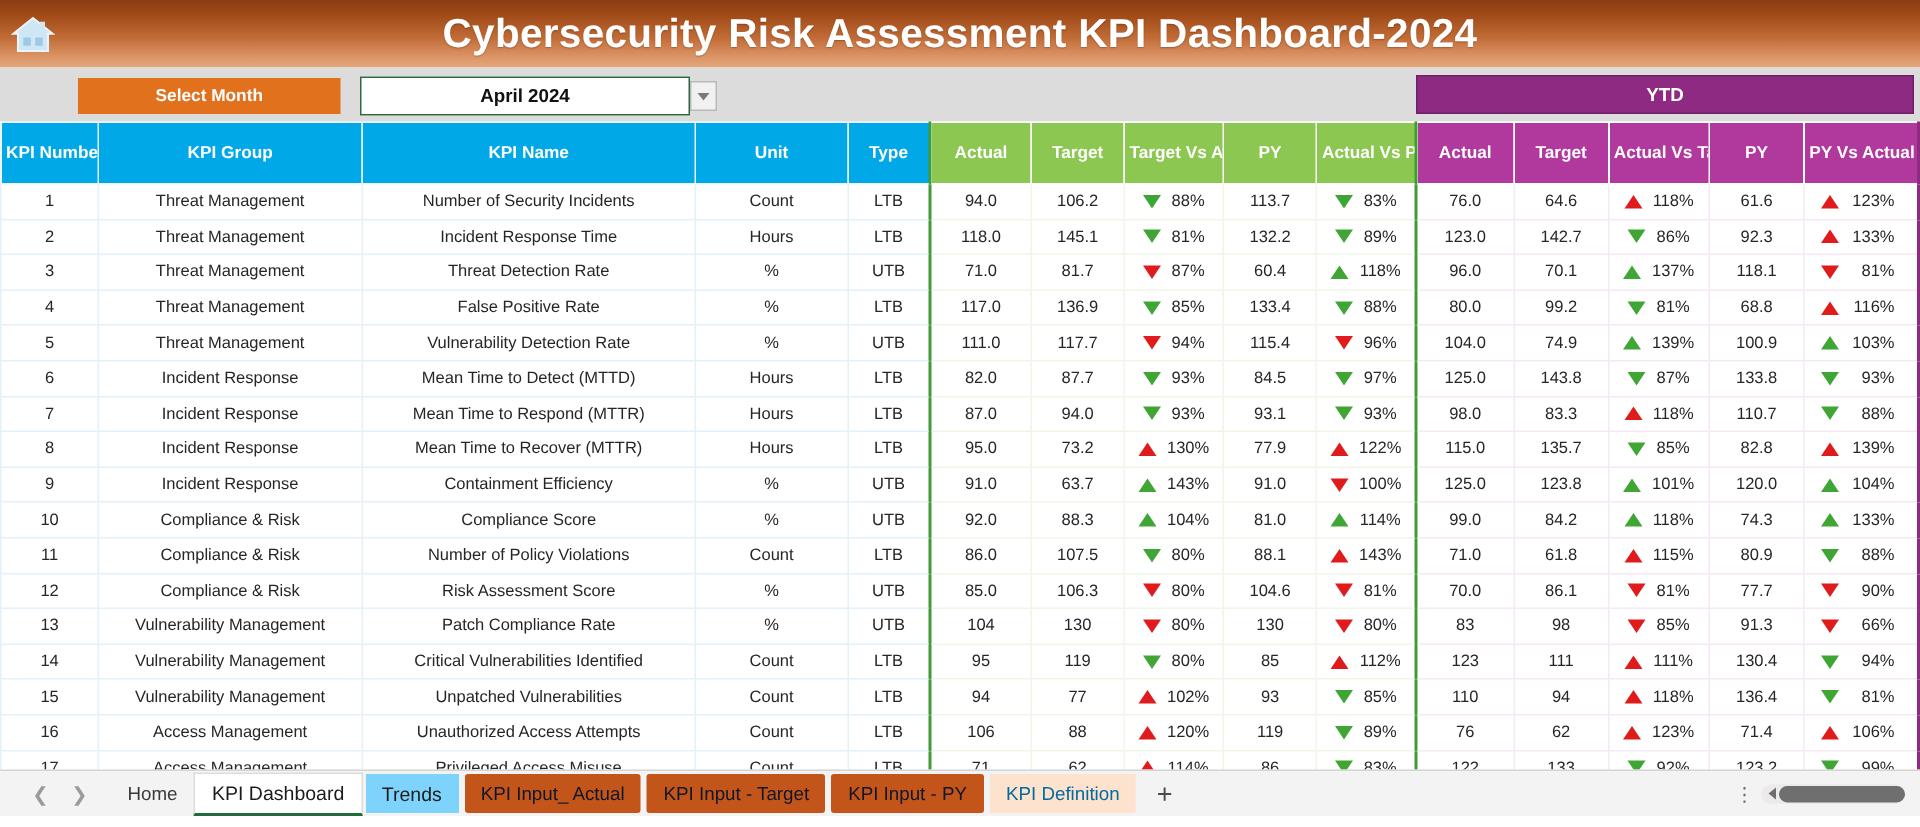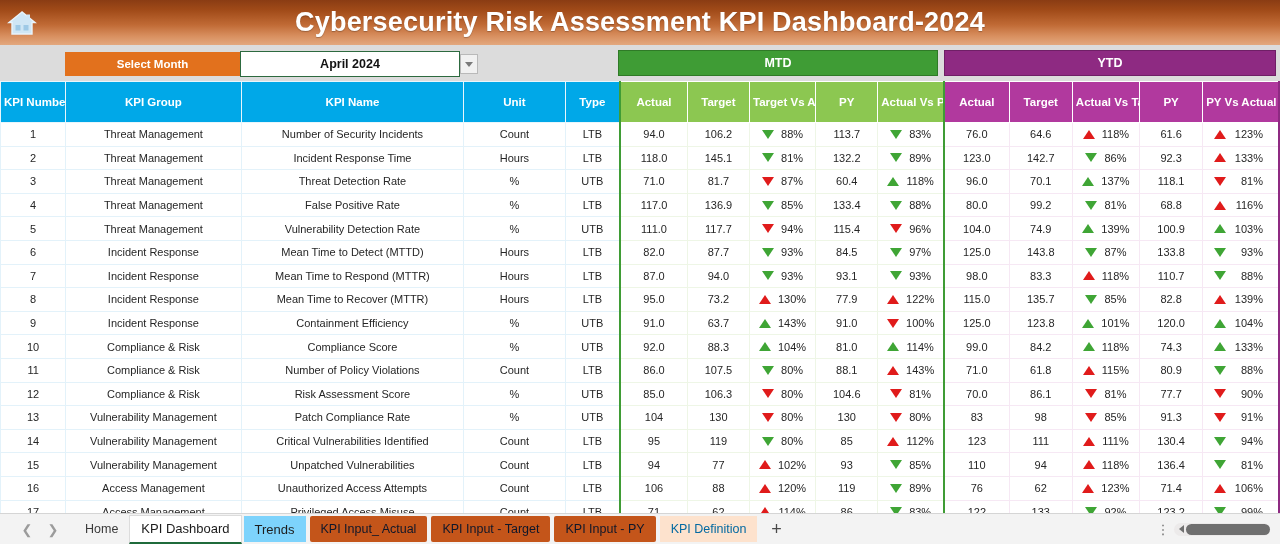--- a/index.html
+++ b/index.html
@@ -28,21 +28,21 @@
     padding-right: 44px; white-space: nowrap;
     text-shadow: 0 1px 1px rgba(0,0,0,.25);
   }
 
   
   .strip {
     position: absolute; left: 0; top: 45px; width: 1280px; height: 36px;
     background: #dcdcdc;
   }
   .sel-label {
-    position: absolute; left: 65px; top: 52px; width: 175px; height: 24px;
+    position: absolute; left: 52px; top: 52px; width: 175px; height: 24px;
     background: #e2711d; color: #fff; font-size: 11.5px; font-weight: bold;
     display: flex; align-items: center; justify-content: center;
   }
   .sel-combo {
     position: absolute; left: 240px; top: 51px; width: 220px; height: 26px;
     background: #fff; border: 1.6px solid #2d6a3f;
     display: flex; align-items: center; justify-content: center;
     font-size: 12.5px; font-weight: bold; color: #111;
   }
   .sel-arrow {
@@ -150,21 +150,20 @@
     </div>
     <div class="banner-title">Cybersecurity Risk Assessment KPI Dashboard-2024</div>
   </div>
 
   <div class="strip"></div>
   <div class="sel-label">Select Month</div>
   <div class="sel-combo">April 2024</div>
   <div class="sel-arrow">
     <i></i>
   </div>
-  <div class="grp-band grp-mtd">MTD</div>
   <div class="grp-band grp-ytd">YTD</div>
 
   <table class="grid">
     <colgroup>
       <col style="width:65px">
         <col style="width:175px">
         <col style="width:222px">
         <col style="width:101px">
         <col style="width:55px">
       <col style="width:67px">
@@ -670,21 +669,21 @@
           <td class="c-purp">
             <div class="var">
               <span class="tri down r"></span>
               <span>85%</span>
             </div>
           </td>
           <td class="c-purp">91.3</td>
           <td class="c-purp sec-pend">
             <div class="var split">
               <span class="tri down r"></span>
-              <span>91%</span>
+              <span>66%</span>
             </div>
           </td>
         </tr>
         <tr>
           <td class="c-blue">14</td>
           <td class="c-blue">Vulnerability Management</td>
           <td class="c-blue">Critical Vulnerabilities Identified</td>
           <td class="c-blue">Count</td>
           <td class="c-blue">LTB</td>
           <td class="c-green sec-start">95</td>

